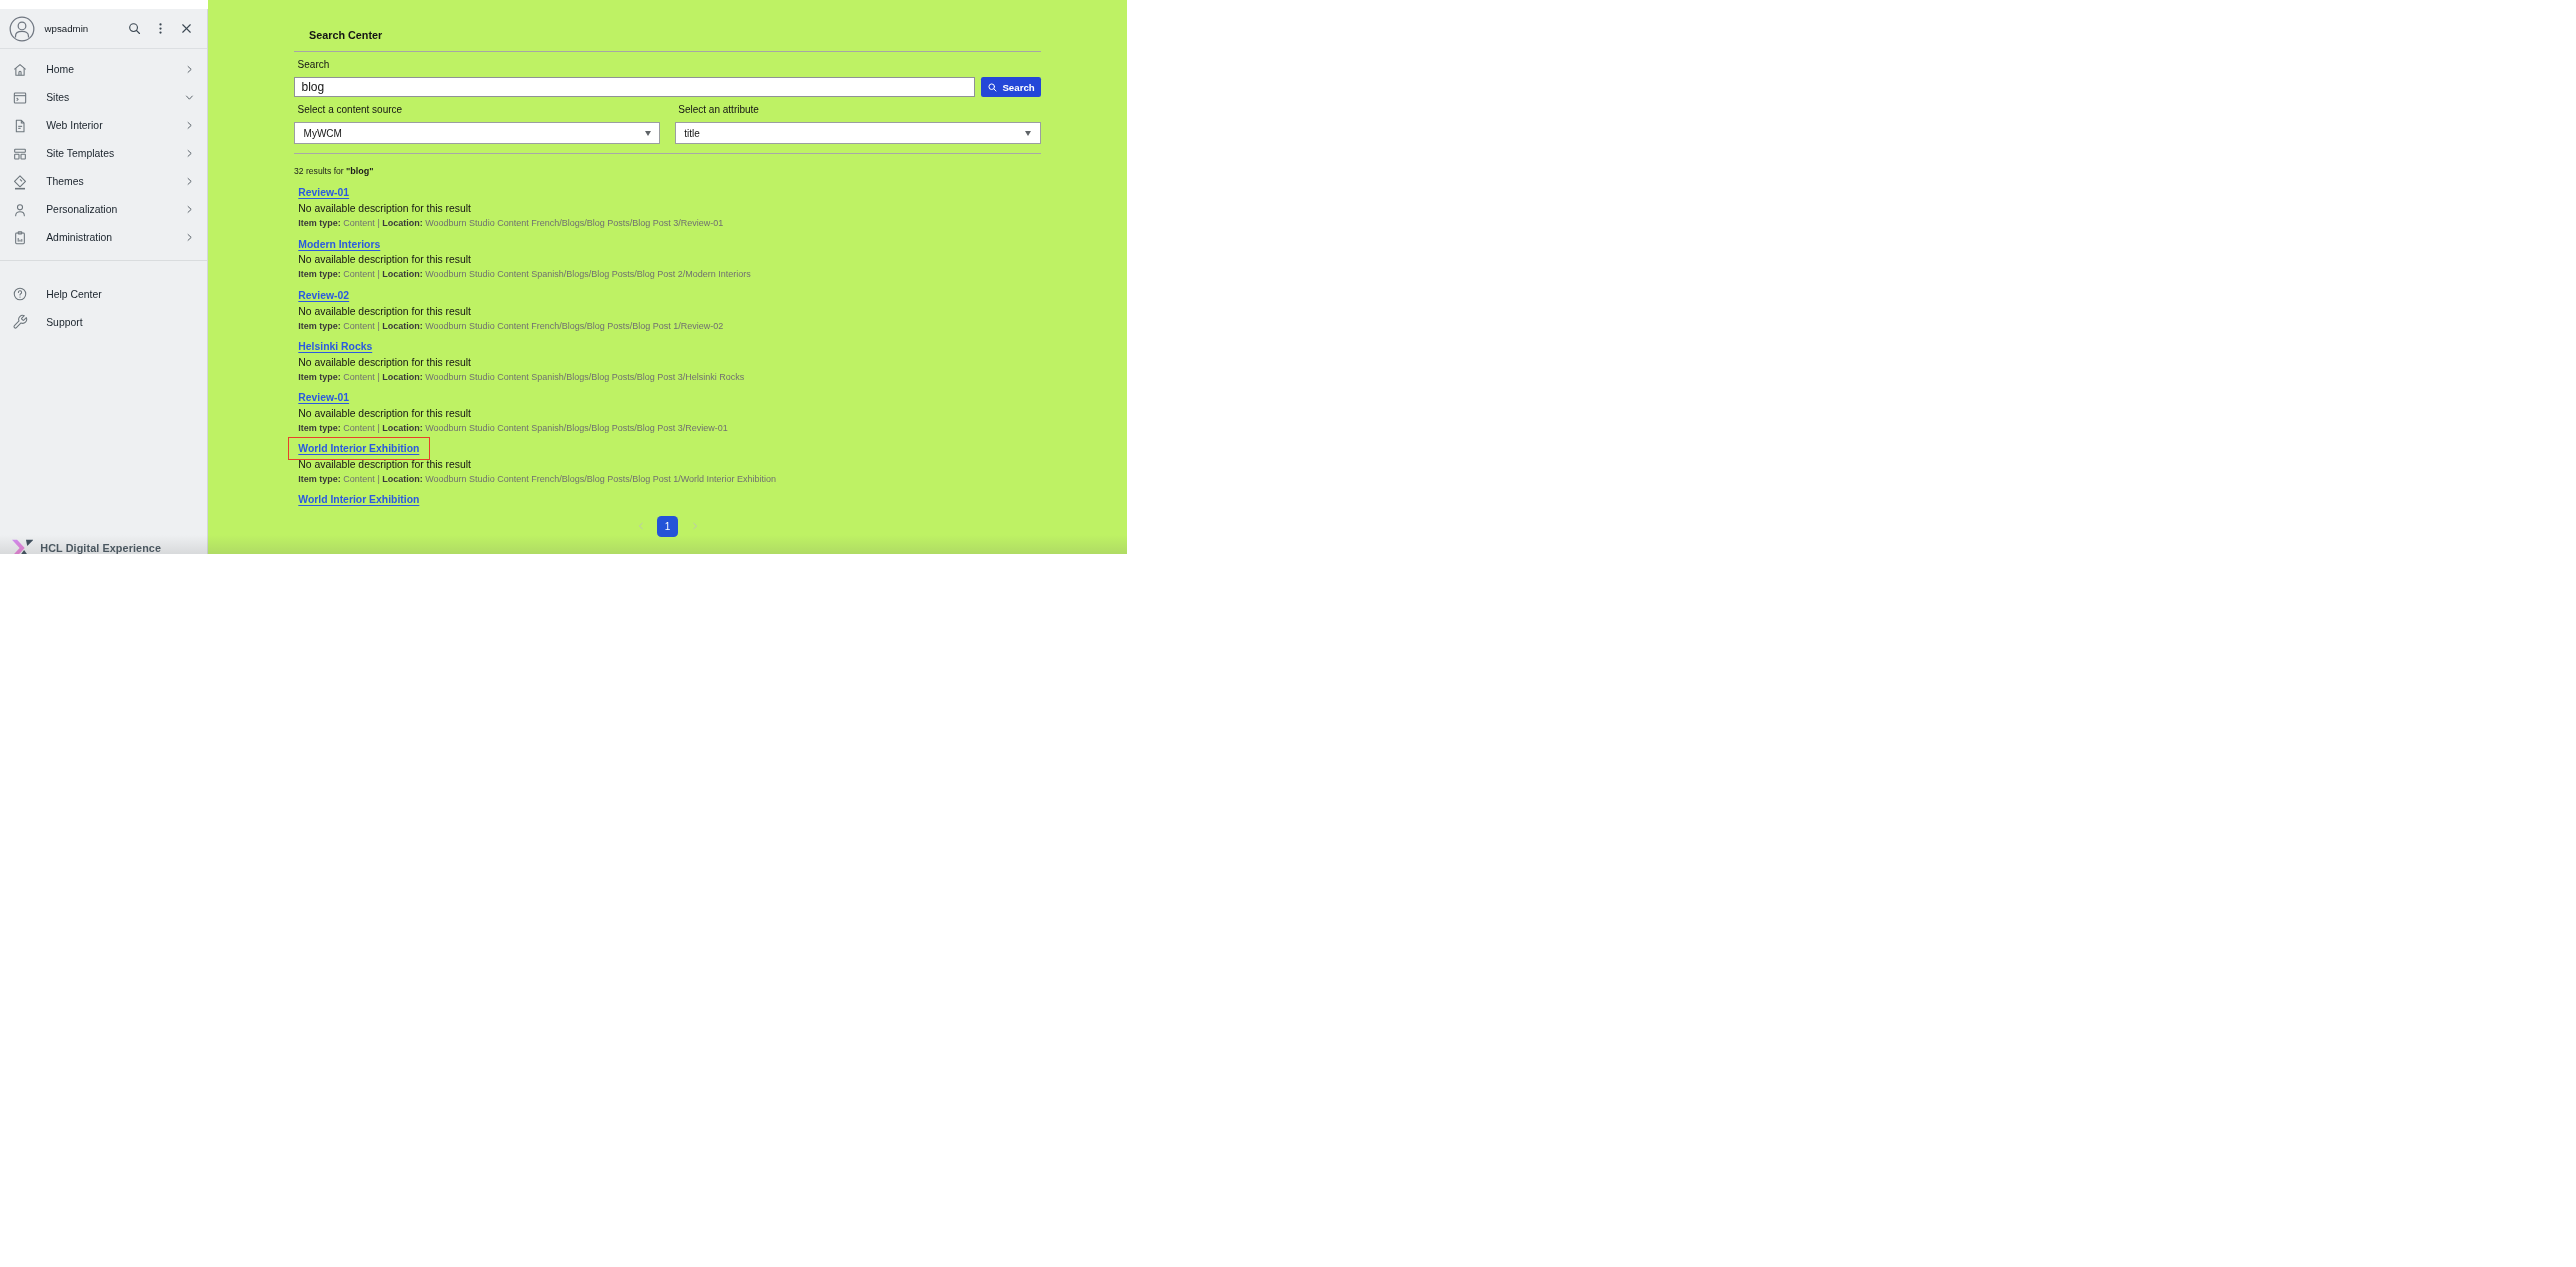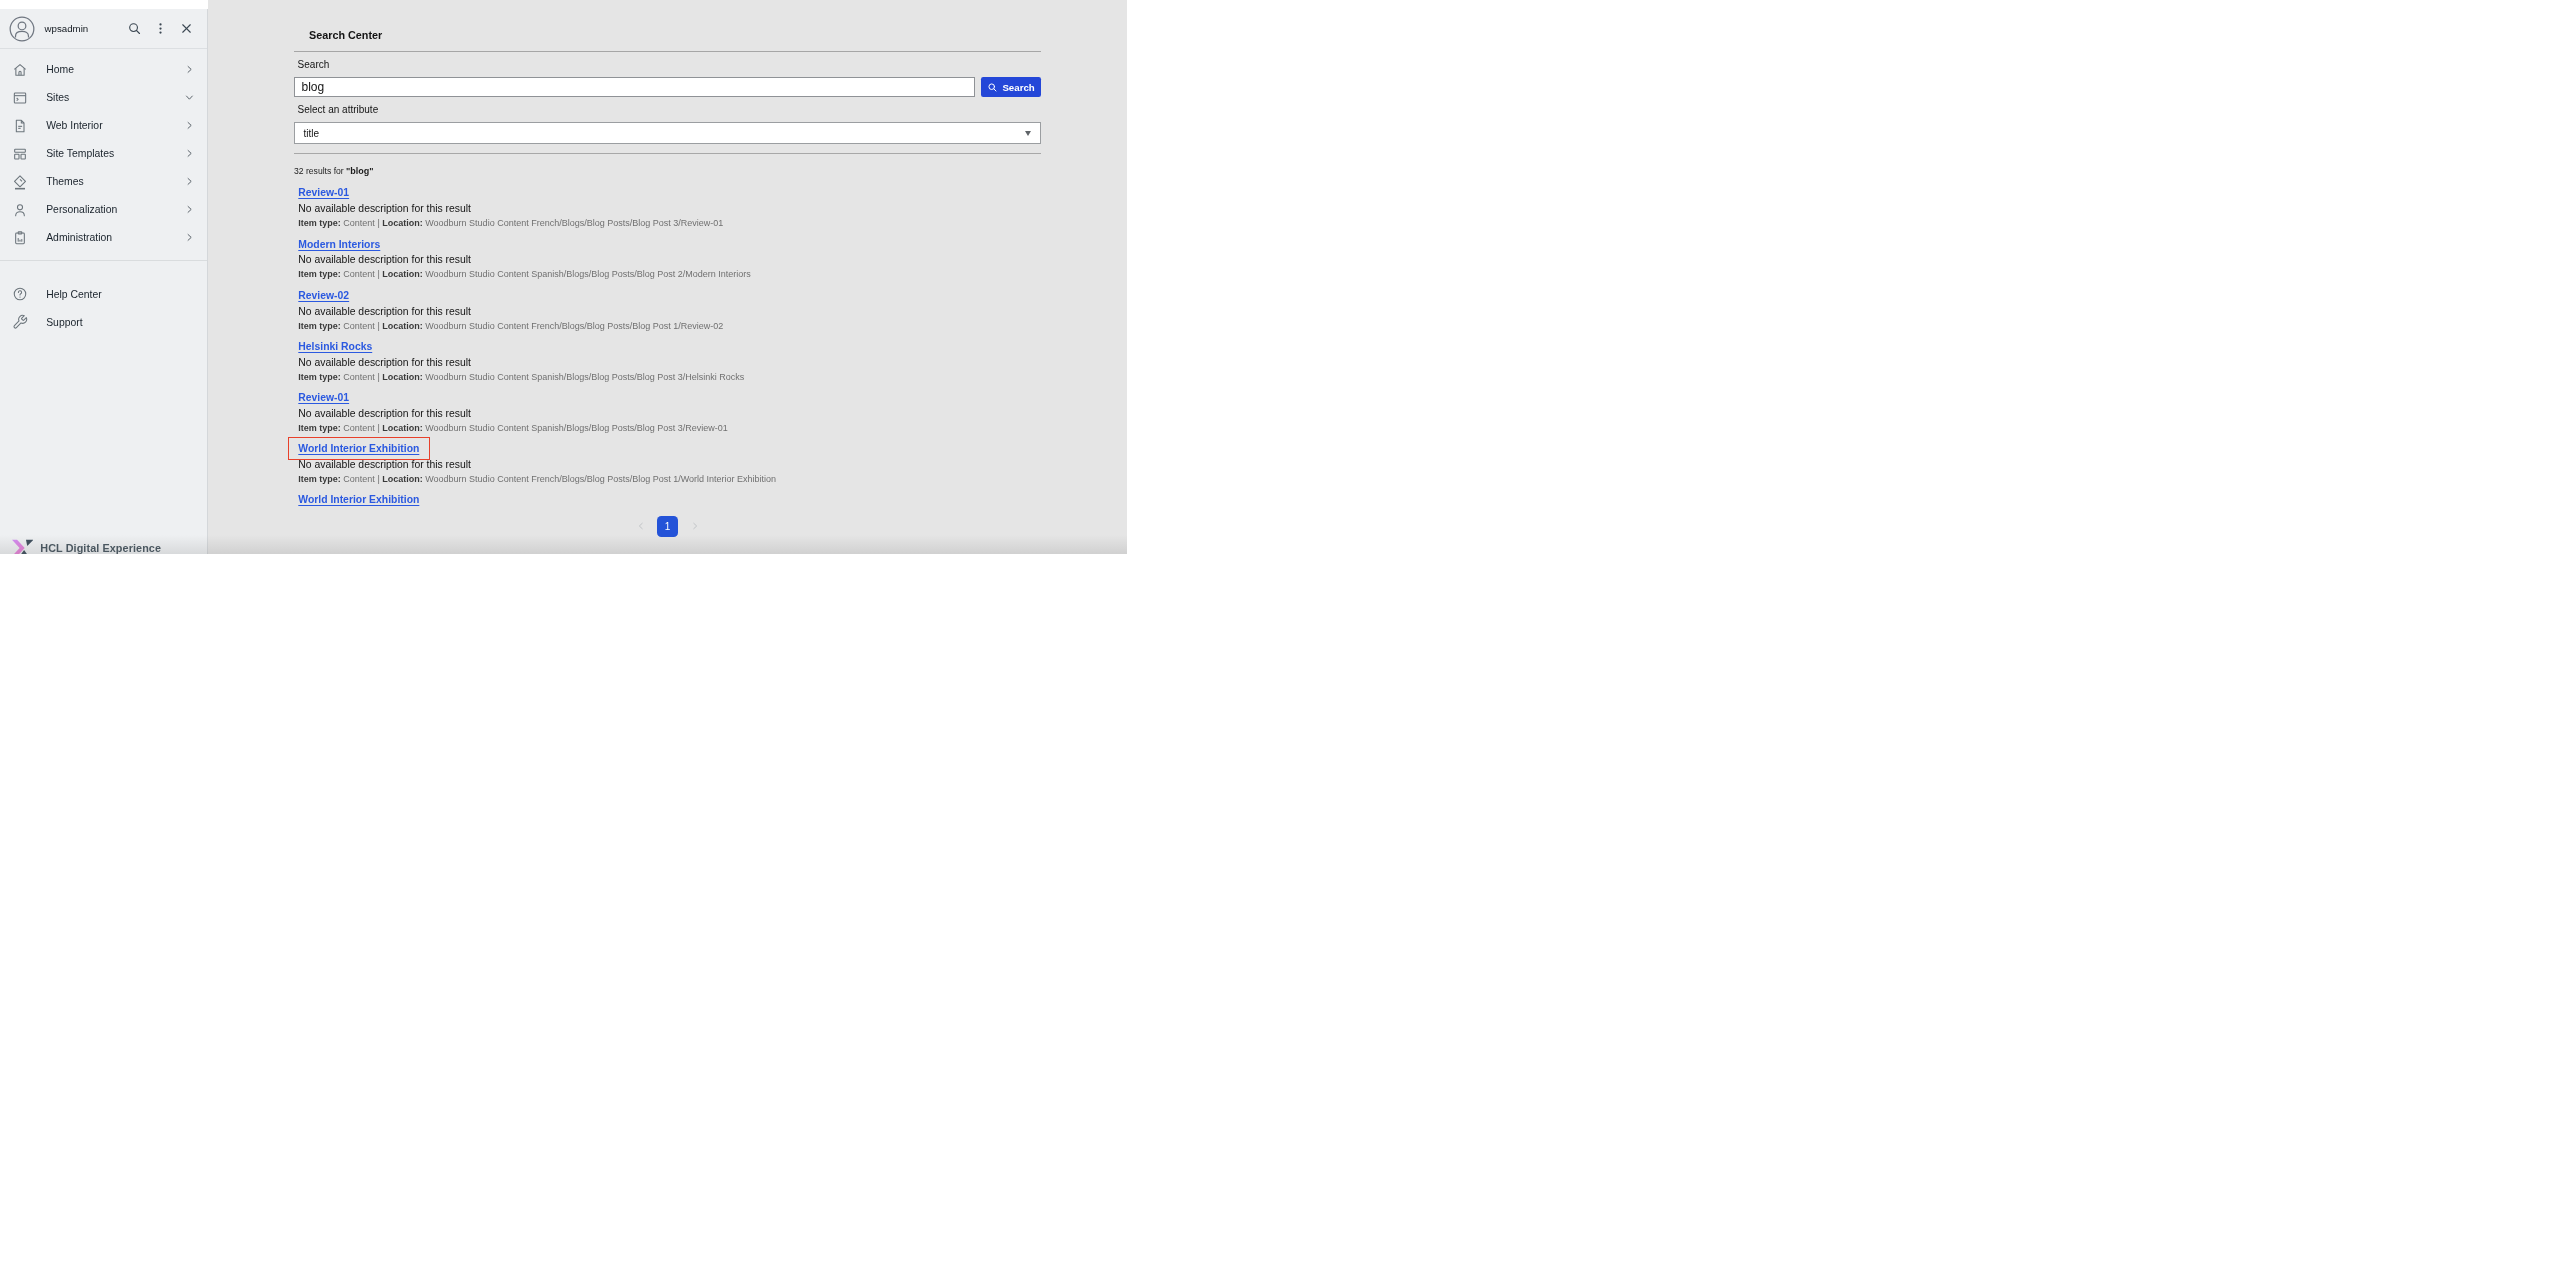--- a/index.html
+++ b/index.html
@@ -28,21 +28,21 @@
   .sb-row{height:28px;display:flex;align-items:center;padding-left:11.5px;cursor:pointer;}
   .sb-row .nicon{width:16px;height:16px;flex:0 0 16px;}
   .sb-row .nlabel{margin-left:18.7px;font-size:10.4px;color:#1a232c;}
   .sb-row .chev{margin-left:auto;margin-right:12.2px;width:10.8px;height:10.8px;}
   .sb-divider{height:0.7px;background:#d9dcde;margin-top:8px;}
   .sb-footer-nav{padding-top:20px;}
   .sb-logo{position:absolute;left:11.5px;bottom:5.8px;display:flex;align-items:center;}
   .sb-logo-text{margin-left:7.2px;font-size:10.8px;font-weight:600;color:#47555f;letter-spacing:0.1px;}
 
   
-  .content{flex:1;background:#e5e5e5;padding:29px 86px 0 86px;position:relative;}
+  .content{flex:1;background:#bef264;padding:29px 86px 0 86px;position:relative;}
   .page-title{font-size:10.8px;font-weight:bold;color:#141414;margin-left:15px;line-height:13px;}
   .rule{height:1.4px;background:#a6a6a6;border:0;margin-top:8.6px;}
   .rule2{height:0.7px;background:#a8a8a8;border:0;margin-top:8.6px;}
   .field-label{margin-top:7.2px;font-size:10px;color:#141414;line-height:12.2px;padding-left:3.6px;}
   .search-row{display:flex;margin-top:5.8px;gap:6.5px;}
   .search-input{flex:1;height:20px;border:0.7px solid #8f9296;background:#fff;
     font-family:"Liberation Sans", sans-serif;font-size:12px;color:#141414;padding:0 6.5px;outline:none;}
   .search-btn{width:60px;height:20px;background:var(--accent-blue);color:#fff;border:none;
     border-radius:2.2px;font-family:"Liberation Sans", sans-serif;font-size:9.7px;font-weight:bold;
     display:flex;align-items:center;justify-content:center;gap:4.3px;cursor:pointer;}
@@ -230,20 +230,27 @@
         <svg width="10.8" height="10.8" viewBox="0 0 24 24" fill="none" stroke="#ffffff" stroke-width="2.2" stroke-linecap="round">
           <circle cx="10.5" cy="10.5" r="6.2"></circle>
             <line x1="15.2" y1="15.2" x2="20" y2="20"></line>
         </svg>
         <span>Search</span>
       </button>
     </div>
 
     <div class="selects-row">
       <div class="sel-field">
+        <div class="field-label">Select a content source</div>
+        <div class="select-box">
+          <span>MyWCM</span>
+          <span class="caret"></span>
+        </div>
+      </div>
+      <div class="sel-field">
         <div class="field-label">Select an attribute</div>
         <div class="select-box">
           <span>title</span>
           <span class="caret"></span>
         </div>
       </div>
     </div>
 
     <div class="rule2"></div>
 

